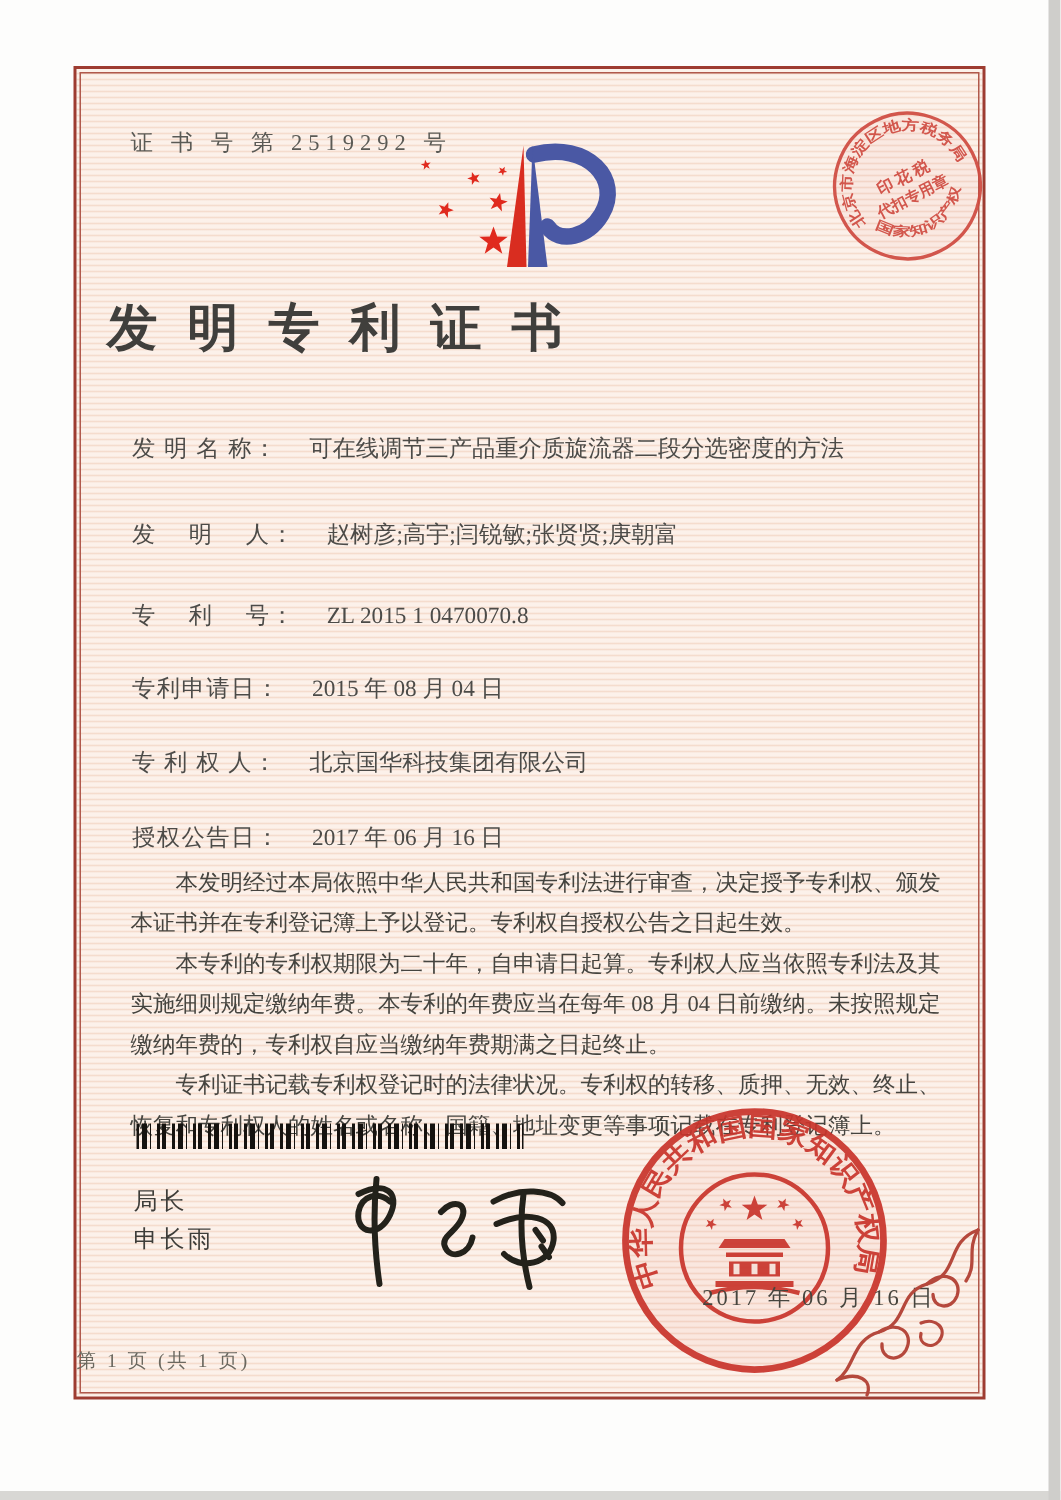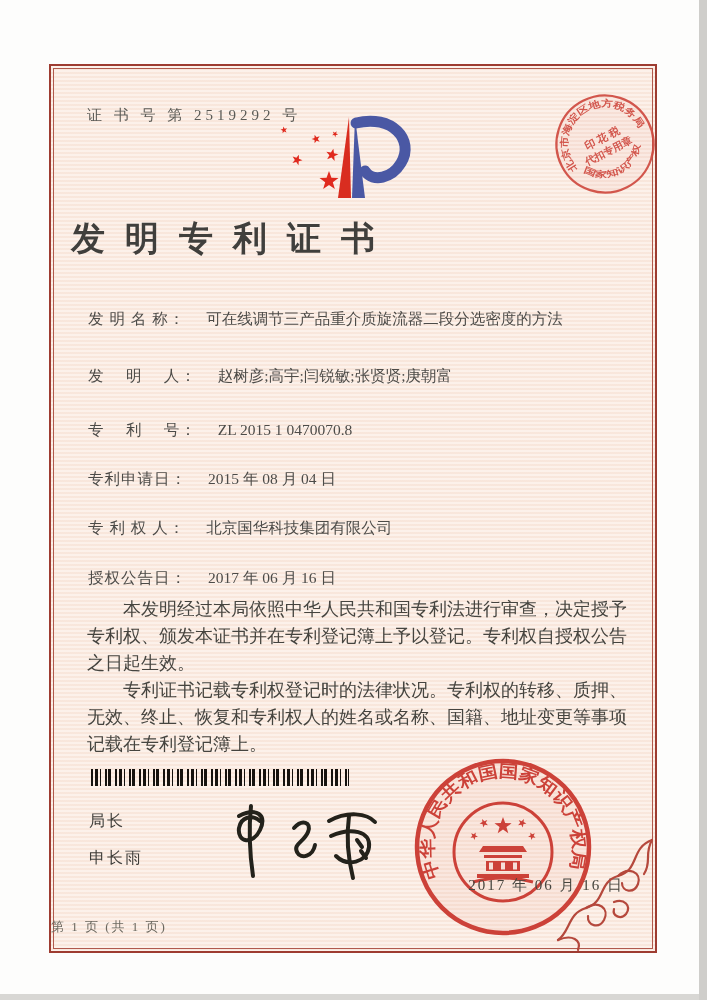--- a/index.html
+++ b/index.html
@@ -2,50 +2,50 @@
 <html><head>
 <meta charset="utf-8">
 <style>
   * { margin:0; padding:0; box-sizing:border-box; }
   body { width:707px; height:1000px; background:#e9e8e6; font-family:"Liberation Serif","DejaVu Serif",serif; overflow:hidden; }
   .page { position:relative; width:707px; height:1000px; background:#fdfdfc; }
   .page::after { content:""; position:absolute; right:0; top:0; width:8px; height:100%; background:#cfcecb; }
   .page::before { content:""; position:absolute; left:0; bottom:0; width:100%; height:6px; background:#d8d7d4; }
 
   
-  .frame { position:absolute; left:49px; top:64px; width:608px; height:889px;
+  .frame { position:absolute; left:49px; top:44px; width:608px; height:889px;
     border:2px solid #9e3c31;
     background:repeating-linear-gradient(180deg,#fcf1ea 0px,#fcf1ea 2px,#f5dccd 3px,#fcf1ea 4px);
   }
   .frame-inner { position:absolute; inset:2px; border:1px solid #b0594c; pointer-events:none; }
 
   .cert-no { position:absolute; left:36px; top:40px; font-size:15px; letter-spacing:4px; color:#5a5a55; }
 
   .logo { position:absolute; left:221px; top:44px; }
 
   .tax-seal { position:absolute; left:498px; top:22px; opacity:.92; }
 
   .title { position:absolute; left:0; top:150px; width:100%; 
     font-size:34px; font-weight:600; color:#403f3c; letter-spacing:20px; text-indent:20px; }
 
   .field { position:absolute; left:37px; font-size:15.5px; color:#4c4b48; white-space:nowrap; }
   .f0{top:243px} .f1{top:300px} .f2{top:354px} .f3{top:403px} .f4{top:452px} .f5{top:502px}
   .field .lbl { letter-spacing:1px;margin-top:39px; }
   .field .val { margin-left:21px; }
 
   .body-text { position:absolute; left:36px; top:530px; width:540px;
-    font-size:18px; line-height:27px; color:#45443f; text-align:justify; }
+    font-size:15px; line-height:27px; color:#45443f; text-align:justify; }
   .body-text p { text-indent:2em; }
 
   .barcode { position:absolute; left:40px; top:703px; width:258px; height:17px;
     background:repeating-linear-gradient(90deg,#15120f 0 2px,transparent 2px 4px,#15120f 4px 7px,transparent 7px 9px,#15120f 9px 10px,transparent 10px 14px,#15120f 14px 16px,transparent 16px 17px,#15120f 17px 20px,transparent 20px 24px); }
 
   .director { position:absolute; left:38px; top:745px; font-size:16px; color:#3e3d39;
     font-family:"Liberation Sans","DejaVu Sans",sans-serif; }
-  .director div { margin-bottom:16px; letter-spacing:2px; }
+  .director div { margin-bottom:4px; letter-spacing:2px; }
   .signature { position:absolute; left:148px; top:728px; }
 
   .main-seal { position:absolute; left:357px; top:686px; opacity:.93; }
   .seal-date { position:absolute; left:380px; top:810px; width:230px; font-size:15px;
     letter-spacing:2px; color:#46453e; text-align:center; }
 
   .footer { position:absolute; left:0; top:852px; width:100%; text-align:left;
     font-size:13px; color:#6b685f; letter-spacing:2px; }
 
   .corner-flourish { position:absolute; right:-3px; bottom:-3px; }
@@ -104,20 +104,21 @@
     </div>
     <div class="field f4">
       <span class="lbl">专 利 权 人：</span><span class="val">北京国华科技集团有限公司</span>
     </div>
     <div class="field f5">
       <span class="lbl">授权公告日：</span><span class="val">2017 年 06 月 16 日</span>
     </div>
 
     <div class="body-text">
       <p>本发明经过本局依照中华人民共和国专利法进行审查，决定授予专利权、颁发本证书并在专利登记簿上予以登记。专利权自授权公告之日起生效。</p>
+      <p>本专利的专利权期限为二十年，自申请日起算。专利权人应当依照专利法及其实施细则规定缴纳年费。本专利的年费应当在每年 08 月 04 日前缴纳。未按照规定缴纳年费的，专利权自应当缴纳年费期满之日起终止。</p>
       <p>专利证书记载专利权登记时的法律状况。专利权的转移、质押、无效、终止、恢复和专利权人的姓名或名称、国籍、地址变更等事项记载在专利登记簿上。</p>
     </div>
 
     <div class="barcode"></div>
 
     <div class="director">
       <div>局长</div>
       <div>申长雨</div>
     </div>
 

